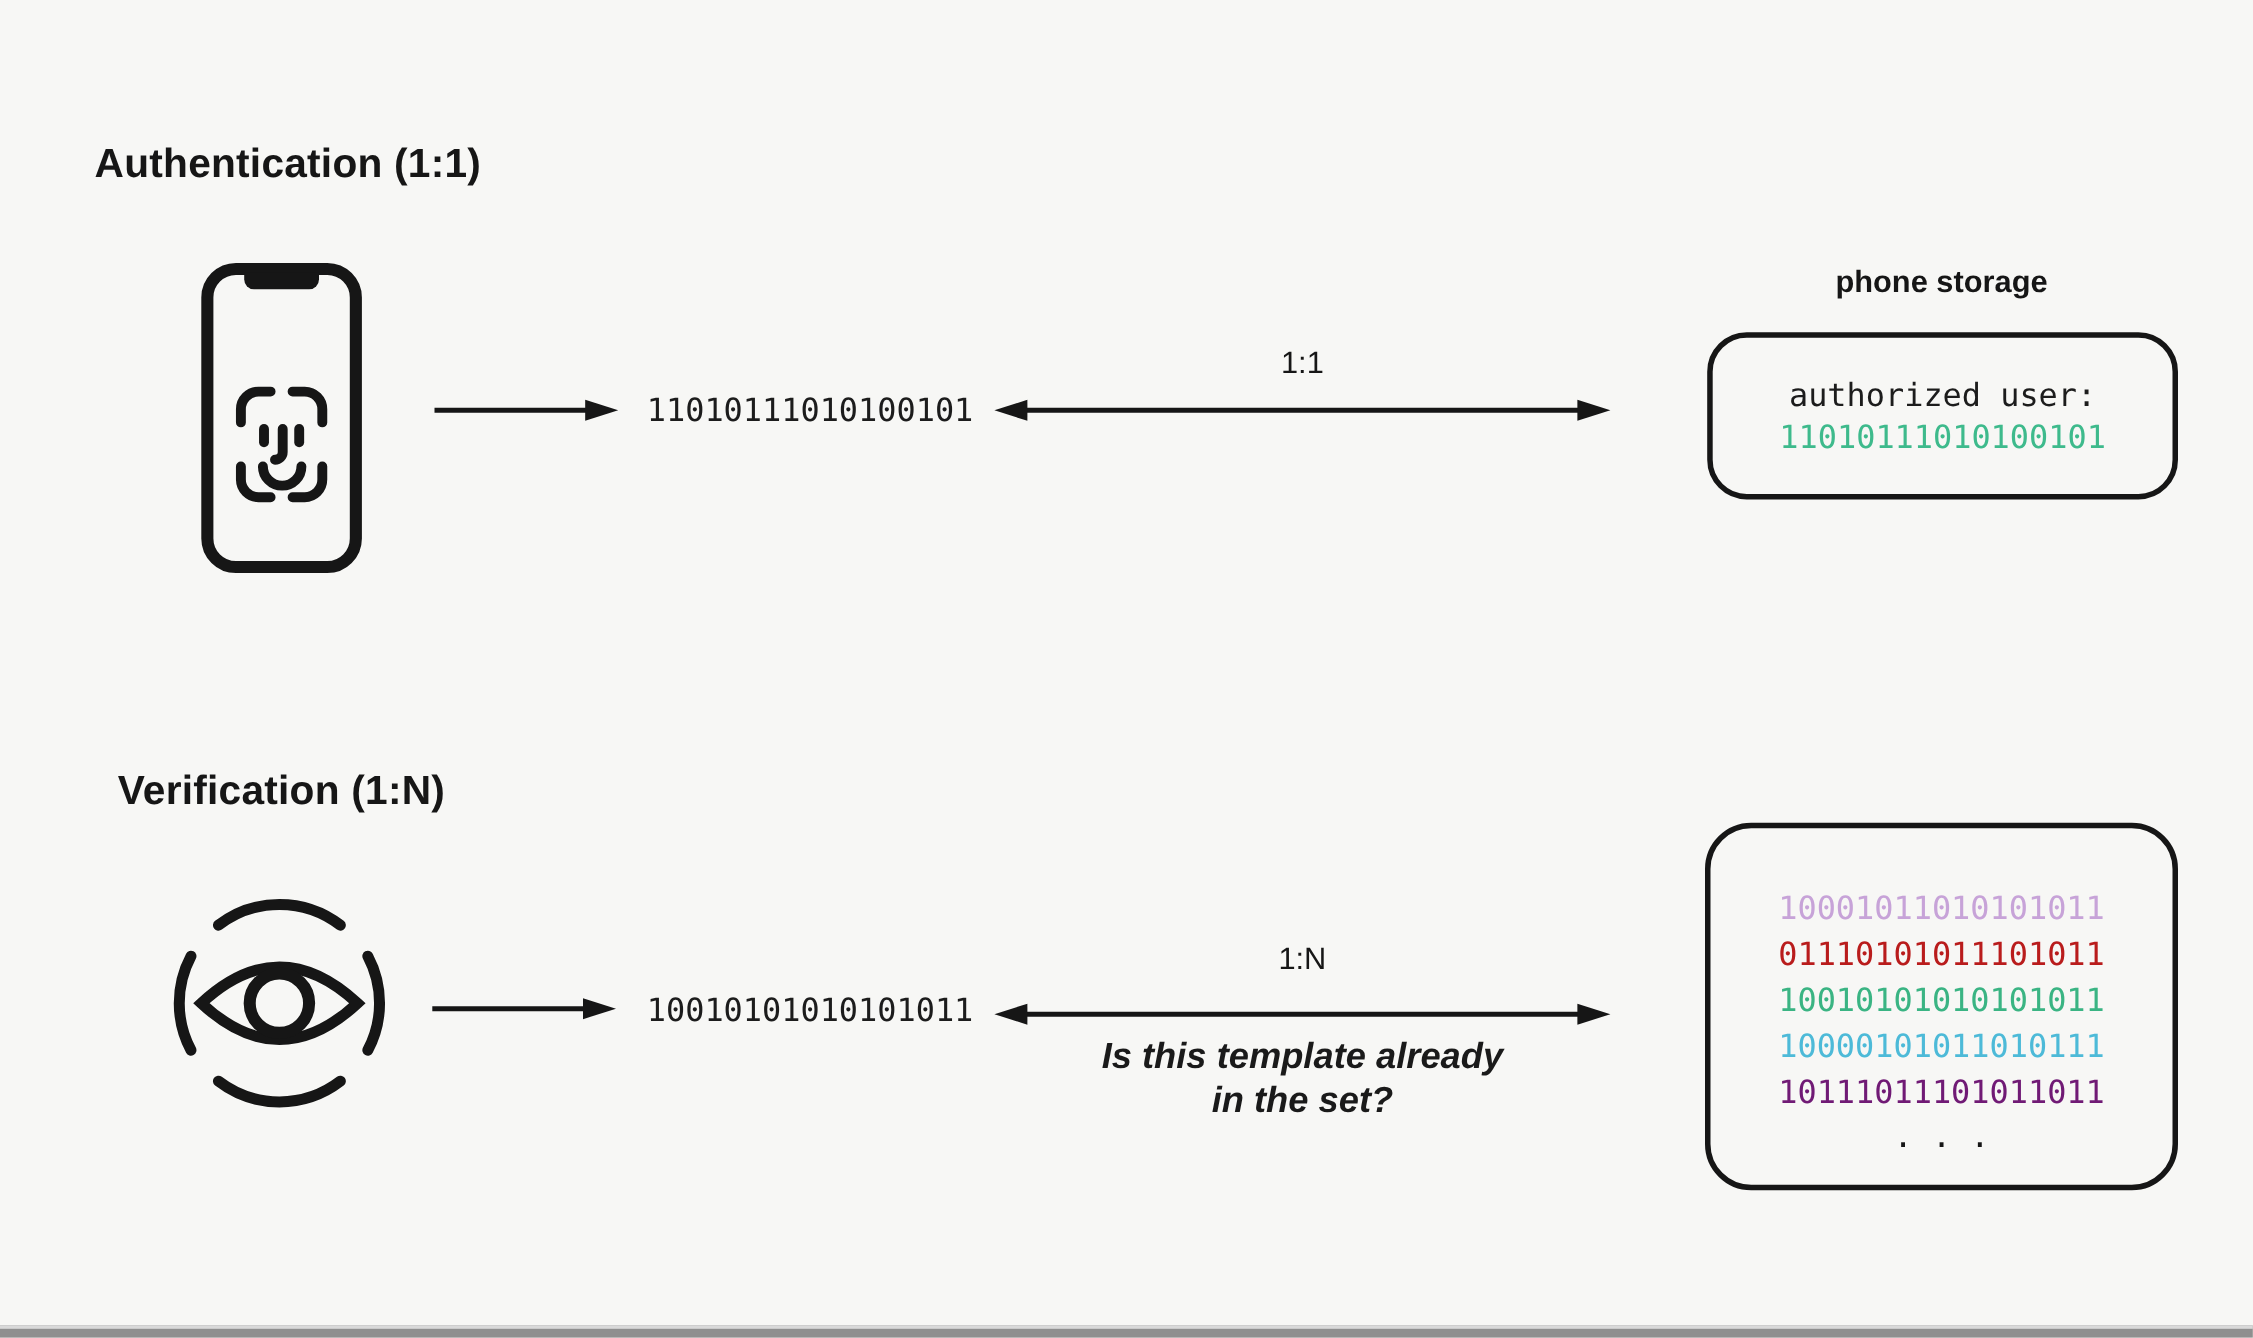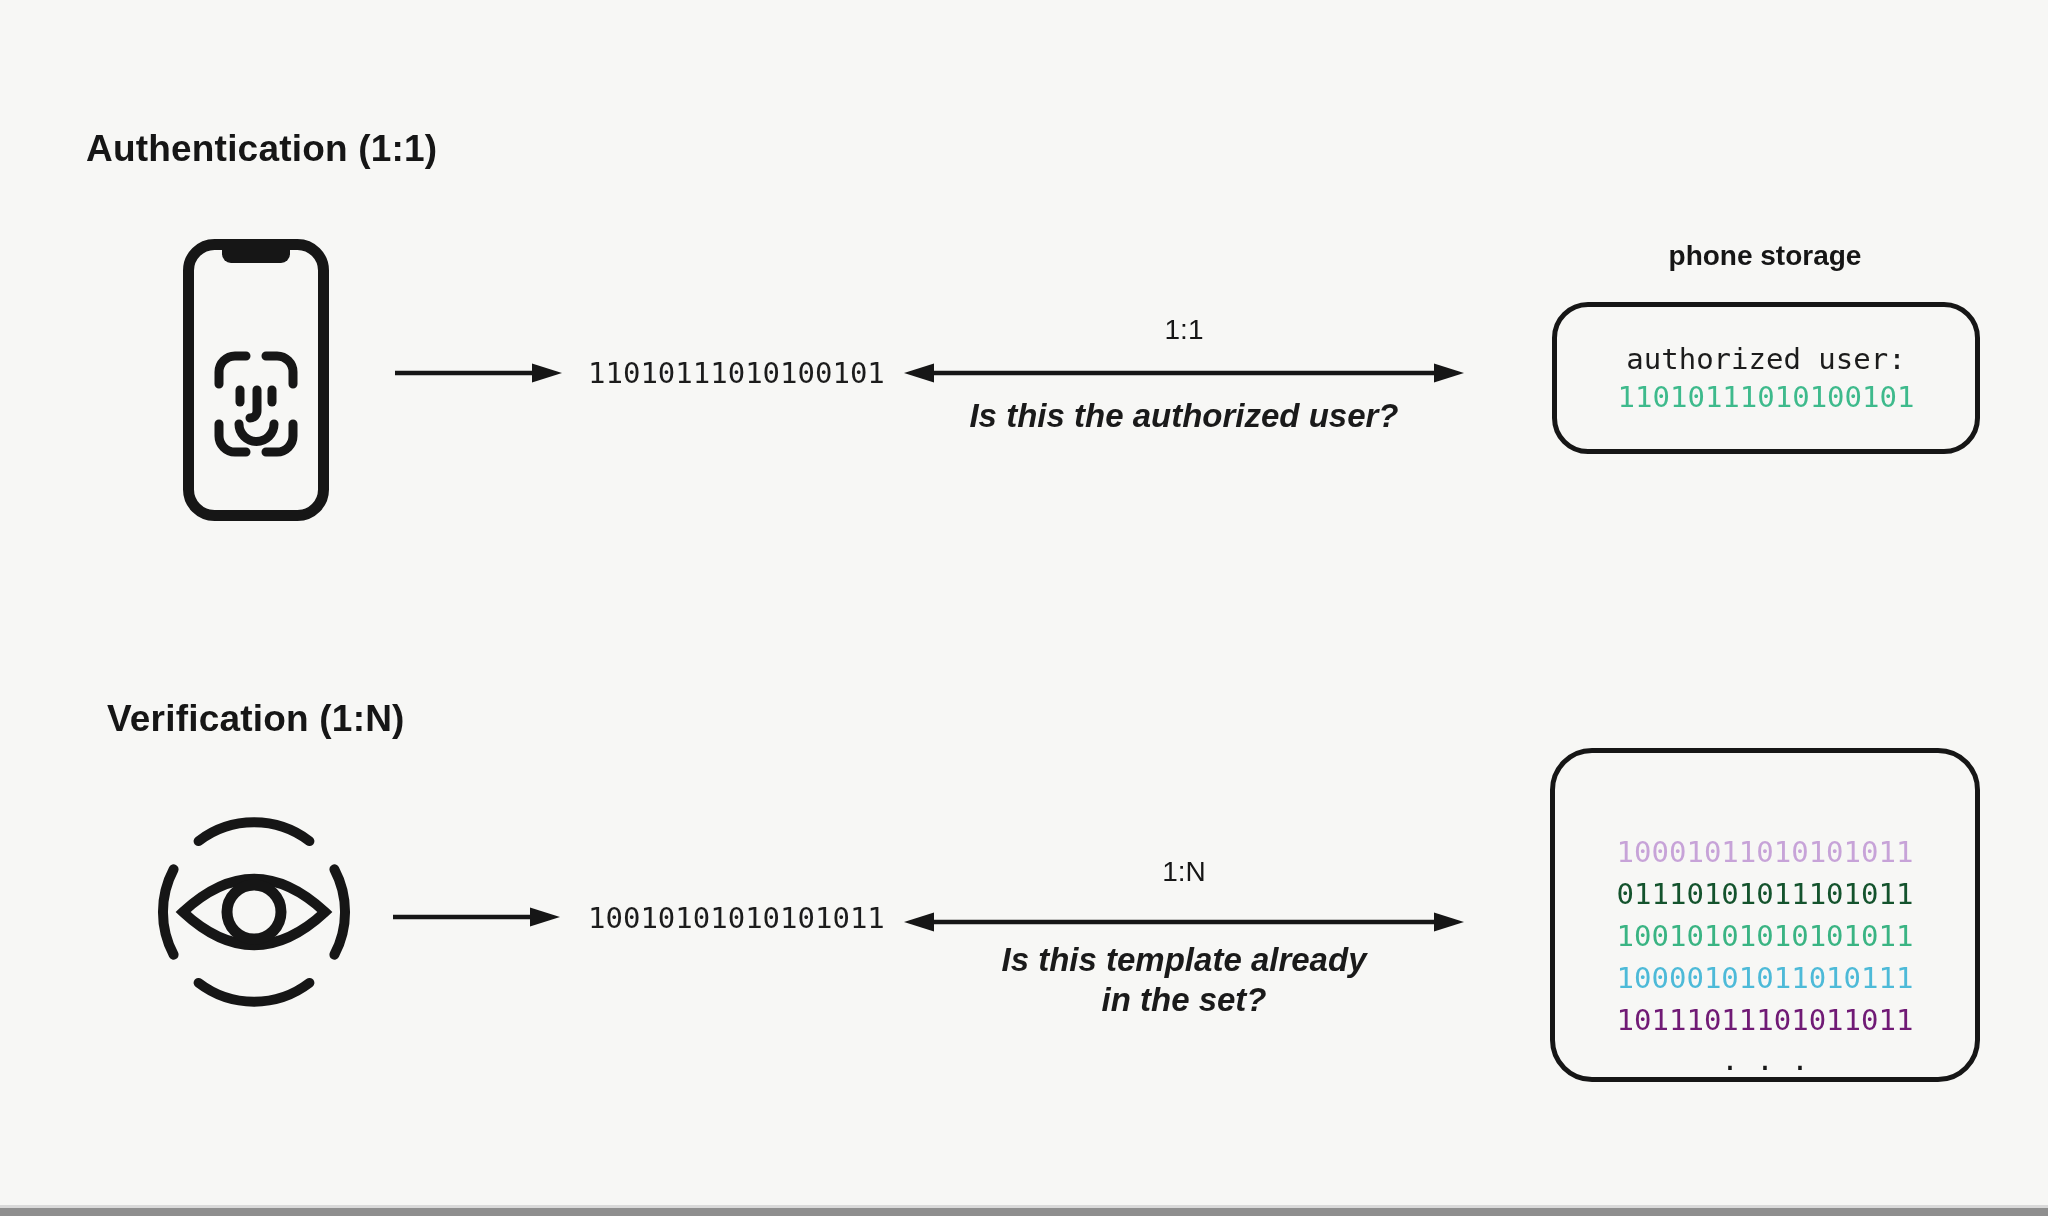--- a/index.html
+++ b/index.html
@@ -48,21 +48,21 @@
     left: 1552px; top: 302px; width: 428px; height: 152px;
     border-radius: 36px;
     display: flex; flex-direction: column;
     align-items: center; justify-content: center; gap: 6px;
   }
   #storage-box .label { font-weight: 400; }
   #set-box {
     left: 1550px; top: 748px; width: 430px; height: 334px;
     border-radius: 42px;
     display: flex; flex-direction: column;
-    align-items: center; justify-content: flex-end;
+    align-items: center; justify-content: center;
     padding-top: 24px;
   }
   .set-row { line-height: 42px; }
   .set-ellipsis { line-height: 34px; margin-top: 2px; color: #161616; }
 
   .abs { position: absolute; }
 
   #bottom-bar {
     position: absolute; left: 0; bottom: 0; width: 2048px; height: 8px;
     background: #8f8f8f; border-top: 3px solid #d9d9d9;
@@ -96,21 +96,20 @@
   </svg>
 
   <div class="mono abs" style="left:588px; top:357px;">11010111010100101</div>
 
   <div class="ratio-label" style="left:1050px; top:314px; width:268px;">1:1</div>
   <svg class="abs" style="left:902px; top:361px;" width="564" height="24" viewBox="0 0 564 24">
     <line x1="26" y1="12" x2="538" y2="12" stroke="#161616" stroke-width="4.5"></line>
     <polygon points="2,12 32,2.5 32,21.5" fill="#161616"></polygon>
     <polygon points="562,12 532,2.5 532,21.5" fill="#161616"></polygon>
   </svg>
-  <div class="question" style="left:884px; top:396px; width:600px;">Is this the authorized user?</div>
 
   <div class="box-title" style="left:1550px; top:240px; width:430px;">phone storage</div>
   <div class="rounded-box" id="storage-box">
     <div class="mono label">authorized user:</div>
     <div class="mono" style="color: rgb(62, 186, 140);">11010111010100101</div>
   </div>
 
   <div class="section-title" style="left:107px; top:698px;">Verification (1:N)</div>
 
   <svg class="abs" style="left:150px; top:808px;" width="208" height="208" viewBox="0 0 208 208">
@@ -137,21 +136,21 @@
     <polygon points="2,12 32,2.5 32,21.5" fill="#161616"></polygon>
     <polygon points="562,12 532,2.5 532,21.5" fill="#161616"></polygon>
   </svg>
   <div class="question" style="left:884px; top:940px; width:600px;">
     <div>Is this template already</div>
     <div>in the set?</div>
   </div>
 
   <div class="rounded-box" id="set-box">
     <div class="mono set-row" style="color: rgb(199, 163, 216);">10001011010101011</div>
-    <div class="mono set-row" style="color: #14532d;">01110101011101011</div>
+    <div class="mono set-row" style="color: #b91c1c;">01110101011101011</div>
     <div class="mono set-row" style="color: rgb(58, 180, 131);">10010101010101011</div>
     <div class="mono set-row" style="color: rgb(77, 186, 216);">10000101011010111</div>
     <div class="mono set-row" style="color: #701a75;">10111011101011011</div>
     <div class="mono set-ellipsis">. . .</div>
   </div>
 
   <div id="bottom-bar"></div>
 </div>
 
 </body></html>

